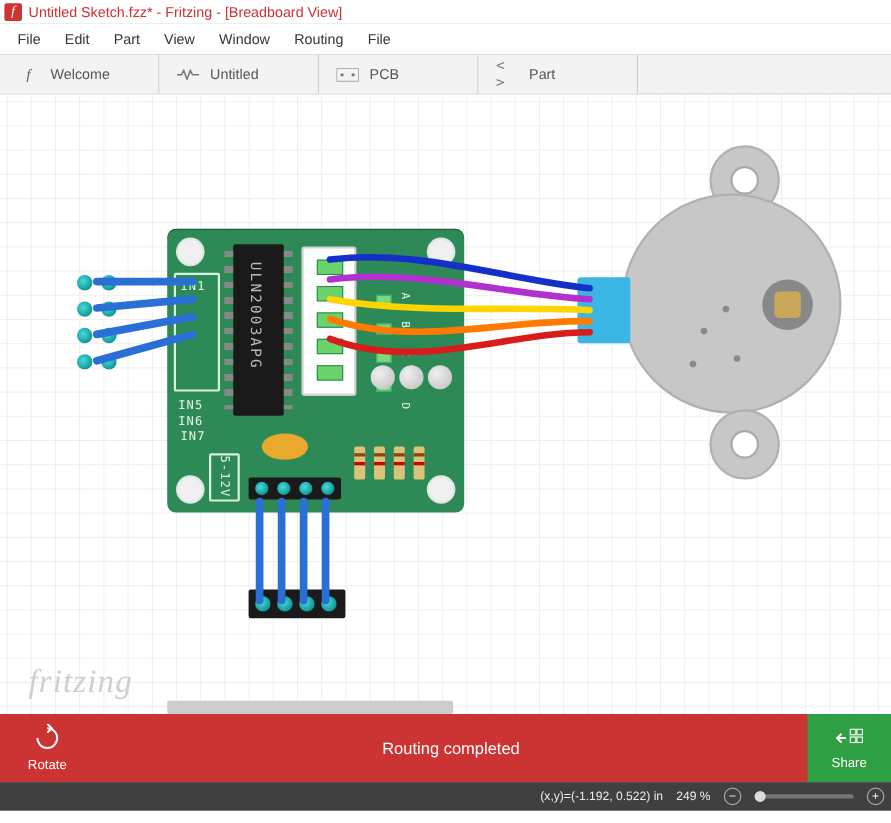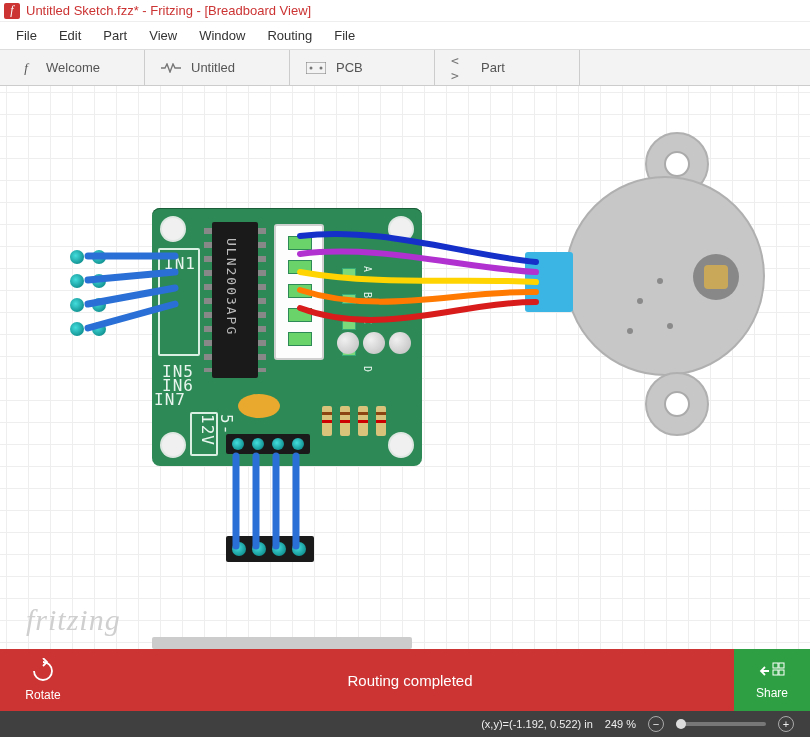--- a/index.html
+++ b/index.html
@@ -17,32 +17,32 @@
 .grid{position:absolute;inset:0;background-image:linear-gradient(#eee 1px,transparent 1px),linear-gradient(90deg,#eee 1px,transparent 1px);background-size:22px 22px;background-position:6px 6px}
 .watermark{position:absolute;left:26px;bottom:12px;font-family:Georgia,serif;font-style:italic;font-size:30px;color:#cfcfcf;letter-spacing:1px}
 .hscroll{position:absolute;left:152px;bottom:0;width:260px;height:12px;background:#ccc;border-radius:2px}
 
 .toolbar{height:62px;background:#cc3333;display:flex;align-items:center;color:#fff}
 .tool{width:86px;height:62px;display:flex;flex-direction:column;align-items:center;justify-content:center;gap:4px;font-size:12px}
 .tool .ticon{width:26px;height:26px;display:flex;align-items:center;justify-content:center}
 .routing-msg{flex:1;text-align:center;font-size:15px;color:#fff}
 .share{width:76px;height:62px;background:#2ea043;display:flex;flex-direction:column;align-items:center;justify-content:center;gap:2px;font-size:12px}
 
-.status{height:26px;background:#404040;color:#eee;display:flex;align-items:center;justify-content:flex-end;padding:0 16px;gap:12px;font-size:11px}
+.status{height:26px;background:#404040;color:#eee;display:flex;align-items:center;justify-content:flex-end;padding:0 6px;gap:12px;font-size:11px}
 .status .zoom-track{width:90px;height:4px;background:#777;position:relative;border-radius:2px}
 .status .zoom-thumb{position:absolute;left:0;top:-3px;width:10px;height:10px;background:#ddd;border-radius:50%}
 .zbtn{width:16px;height:16px;border:1px solid #aaa;border-radius:50%;display:flex;align-items:center;justify-content:center;font-size:11px}
 
 .board{position:absolute;left:152px;top:122px;width:270px;height:258px;background:#2d8a56;border-radius:8px;box-shadow:0 1px 0 #1b5c39 inset}
 .mhole{position:absolute;width:22px;height:22px;border-radius:50%;background:#f0f0f0;box-shadow:0 0 0 2px #dfe7e2}
 .mhole.tl{left:10px;top:10px}
 .mhole.tr{right:10px;top:10px}
 .mhole.bl{left:10px;bottom:10px}
 .mhole.br{right:10px;bottom:10px}
-.boardtext{position:absolute;color:#e8f5ee;font-family:monospace;font-size:16px;letter-spacing:1px}
+.boardtext{position:absolute;color:#e8f5ee;font-family:monospace;font-size:11px;letter-spacing:1px}
 .chip{position:absolute;left:60px;top:14px;width:46px;height:156px;background:#1a1a1a;border-radius:2px}
 .chip:before,.chip:after{content:"";position:absolute;top:6px;bottom:6px;width:8px;background:repeating-linear-gradient(#888 0 6px,transparent 6px 14px)}
 .chip:before{left:-8px}
 .chip:after{right:-8px}
 .chiptext{position:absolute;left:72px;top:30px;color:#bbb;font-family:monospace;font-size:13px;writing-mode:vertical-rl;letter-spacing:2px}
 .connwhite{position:absolute;left:122px;top:16px;width:50px;height:136px;background:#fdfdfd;border:2px solid #d0d0d0;border-radius:3px}
 .cpad{position:absolute;left:12px;width:24px;height:14px;background:#6ad46a;border:1px solid #2d8a56}
 .leds{position:absolute;left:190px;top:60px;display:flex;flex-direction:column;gap:16px}
 .led{width:14px;height:10px;background:#7bd87b;border:1px solid #3a7;}
 .caps{position:absolute;left:185px;top:124px;display:flex;gap:4px}
@@ -139,21 +139,21 @@
     <div class="mhole tr"></div>
     <div class="mhole bl"></div>
     <div class="mhole br"></div>
 
     <div class="silkbox" style="left:6px;top:40px;width:42px;height:108px"></div>
     <div class="silkbox" style="left:38px;top:204px;width:28px;height:44px"></div>
 
     <div class="boardtext" style="left:12px;top:46px;writing-mode:horizontal-tb">IN1</div>
     <div class="boardtext" style="left:10px;top:154px">IN5</div>
     <div class="boardtext" style="left:10px;top:168px">IN6</div>
-    <div class="boardtext" style="left:2px;top:182px">IN7</div>
+    <div class="boardtext" style="left:12px;top:182px">IN7</div>
     <div class="boardtext" style="left:46px;top:206px;writing-mode:vertical-rl">5-12V</div>
 
     <div class="chip"></div>
     <div class="chiptext">ULN2003APG</div>
 
     <div class="connwhite">
       <div class="cpad" style="top:10px"></div>
       <div class="cpad" style="top:34px"></div>
       <div class="cpad" style="top:58px"></div>
       <div class="cpad" style="top:82px"></div>

